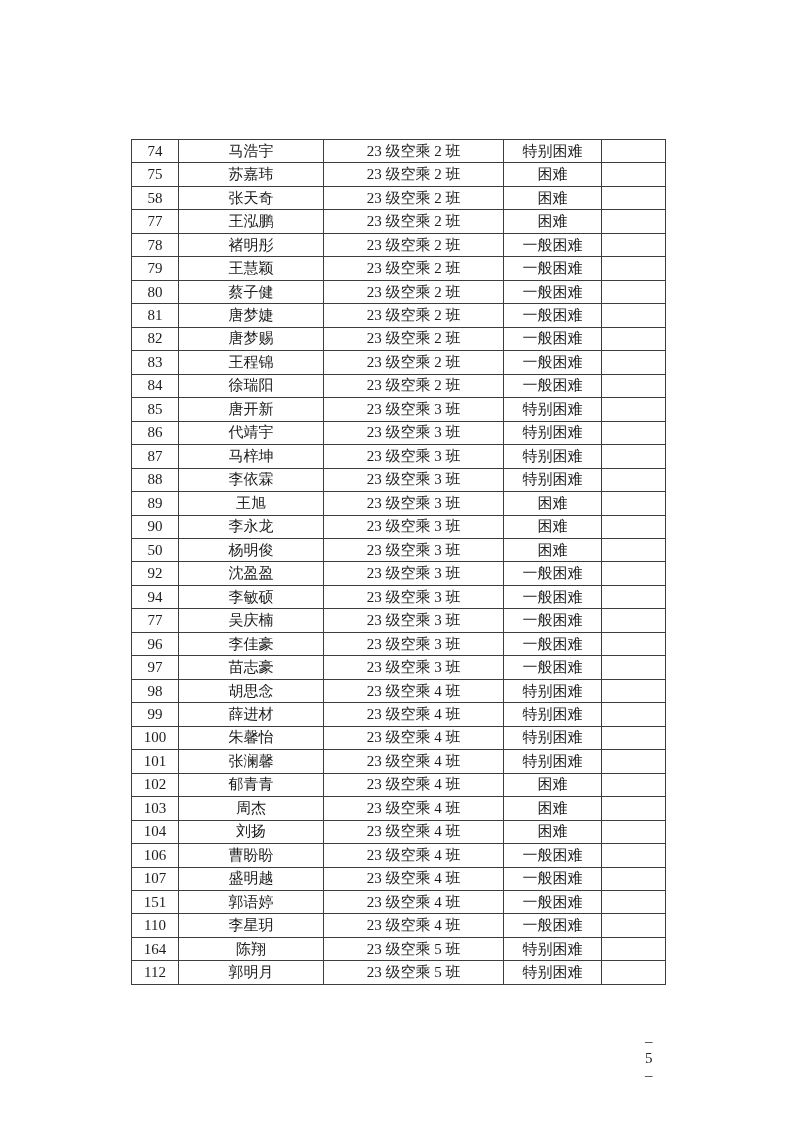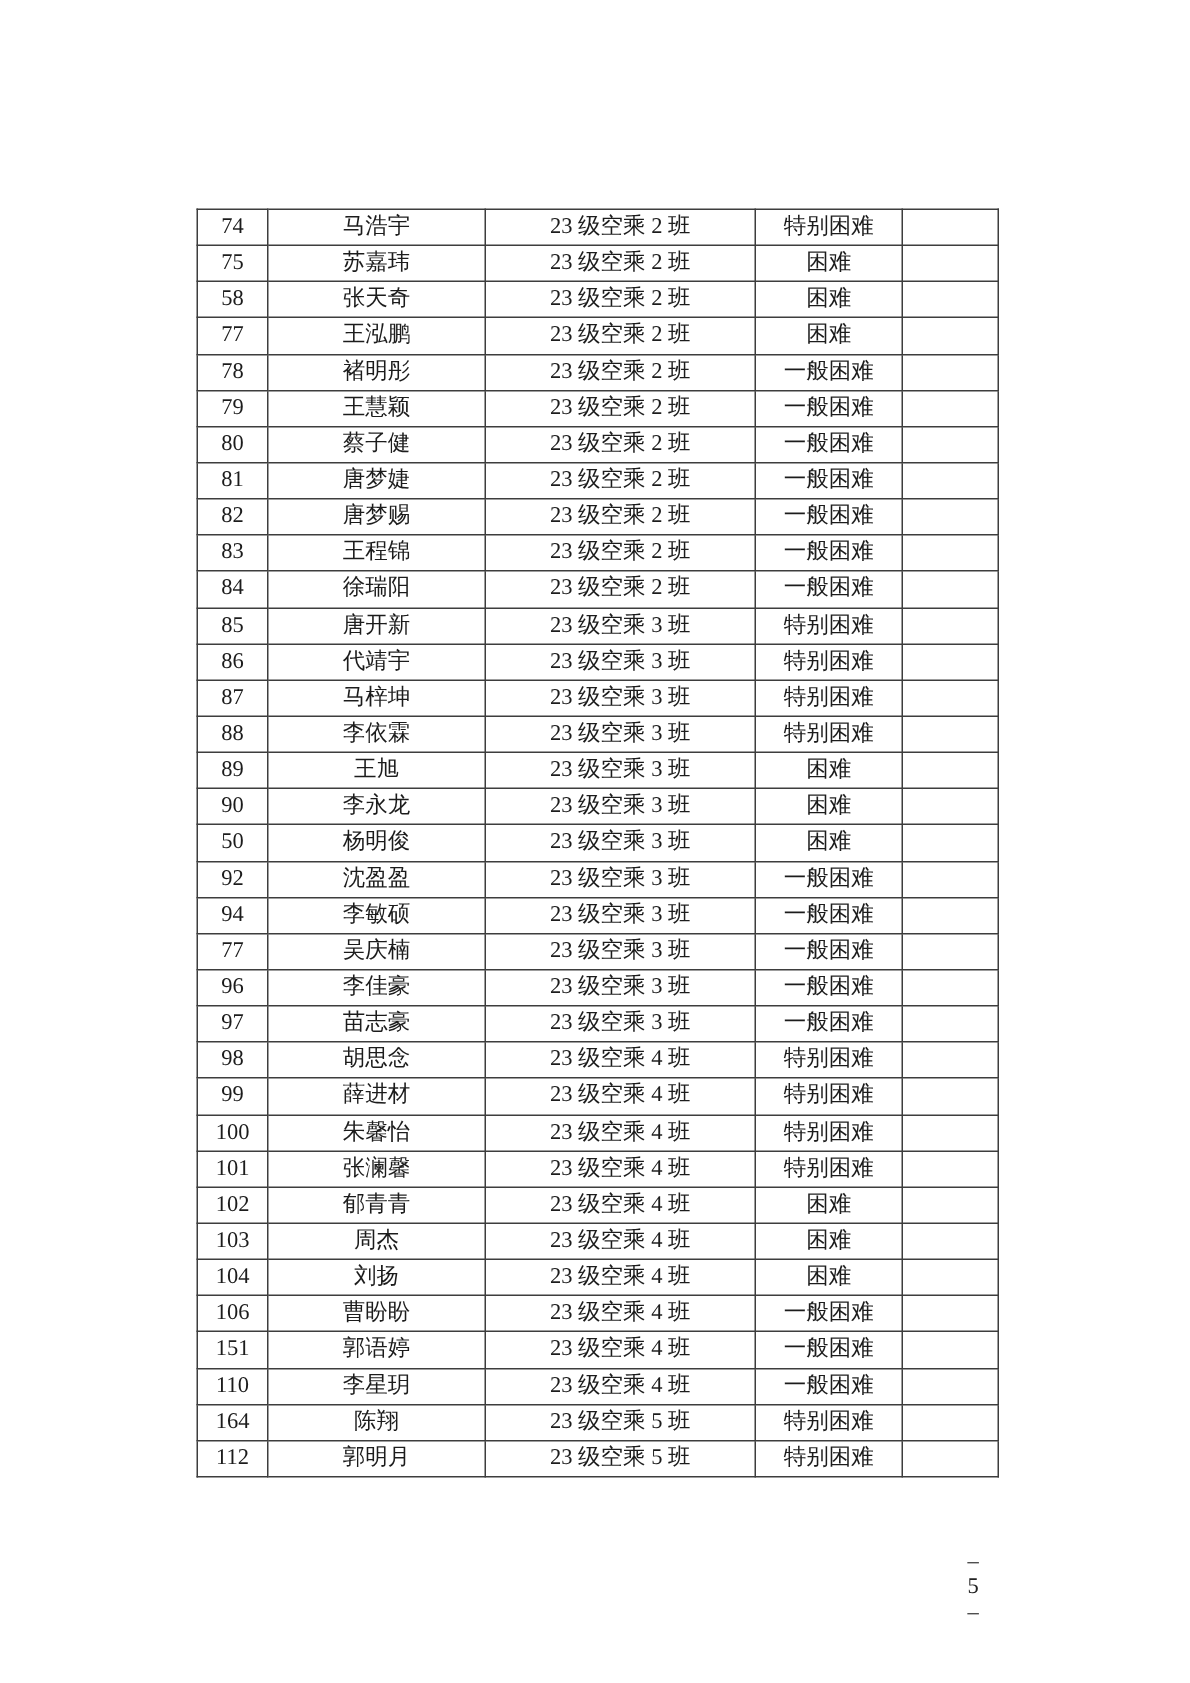--- a/index.html
+++ b/index.html
@@ -271,20 +271,27 @@
           <td></td>
         </tr>
         <tr>
           <td>106</td>
           <td>曹盼盼</td>
           <td>23 级空乘 4 班</td>
           <td>一般困难</td>
           <td></td>
         </tr>
         <tr>
+          <td>107</td>
+          <td>盛明越</td>
+          <td>23 级空乘 4 班</td>
+          <td>一般困难</td>
+          <td></td>
+        </tr>
+        <tr>
           <td>151</td>
           <td>郭语婷</td>
           <td>23 级空乘 4 班</td>
           <td>一般困难</td>
           <td></td>
         </tr>
         <tr>
           <td>110</td>
           <td>李星玥</td>
           <td>23 级空乘 4 班</td>

